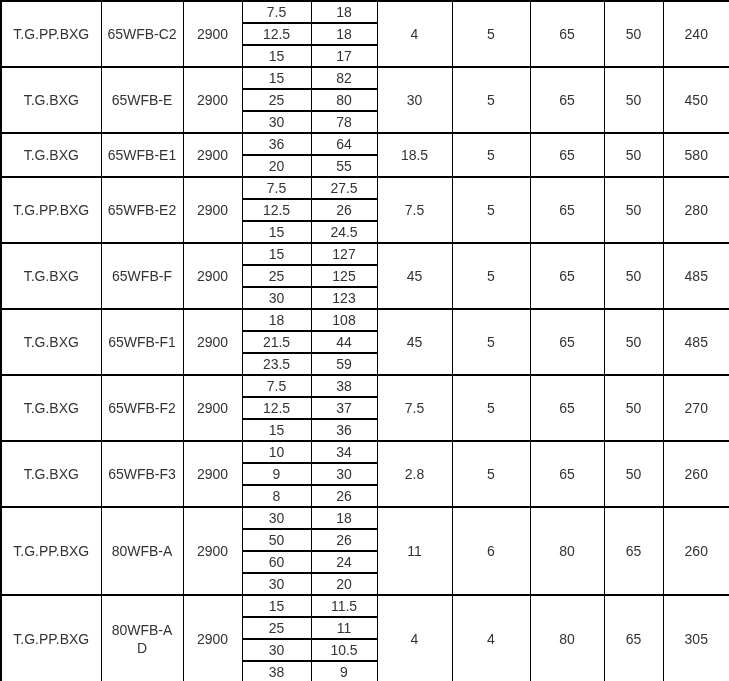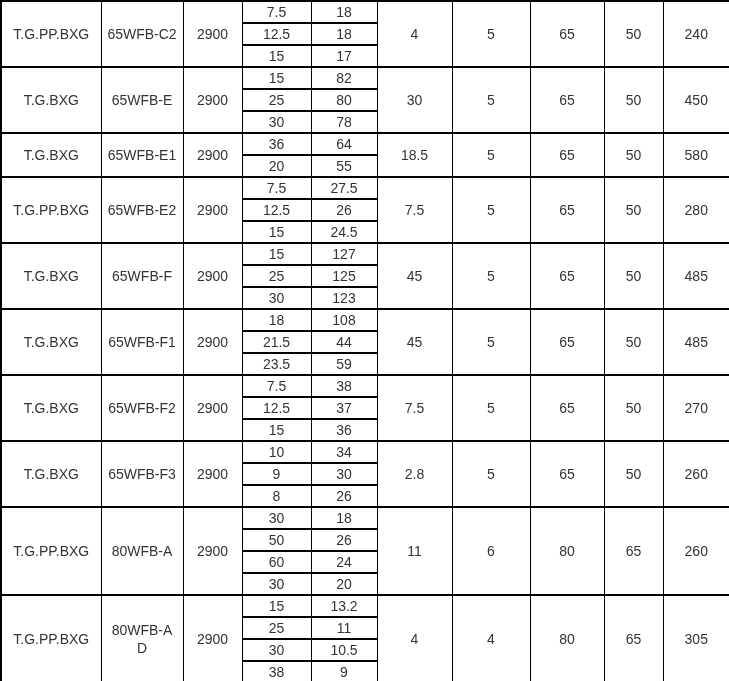--- a/index.html
+++ b/index.html
@@ -237,21 +237,21 @@
         <tr>
           <td>30</td>
           <td>20</td>
         </tr>
         <tr>
           <td rowspan="4">T.G.PP.BXG</td>
           <td rowspan="4" class="model-cell">80WFB-A
 D</td>
           <td rowspan="4">2900</td>
           <td>15</td>
-          <td>13.2</td>
+          <td>11.5</td>
           <td rowspan="4">4</td>
           <td rowspan="4">4</td>
           <td rowspan="4">80</td>
           <td rowspan="4">65</td>
           <td rowspan="4">305</td>
         </tr>
         <tr>
           <td>25</td>
           <td>11</td>
         </tr>

